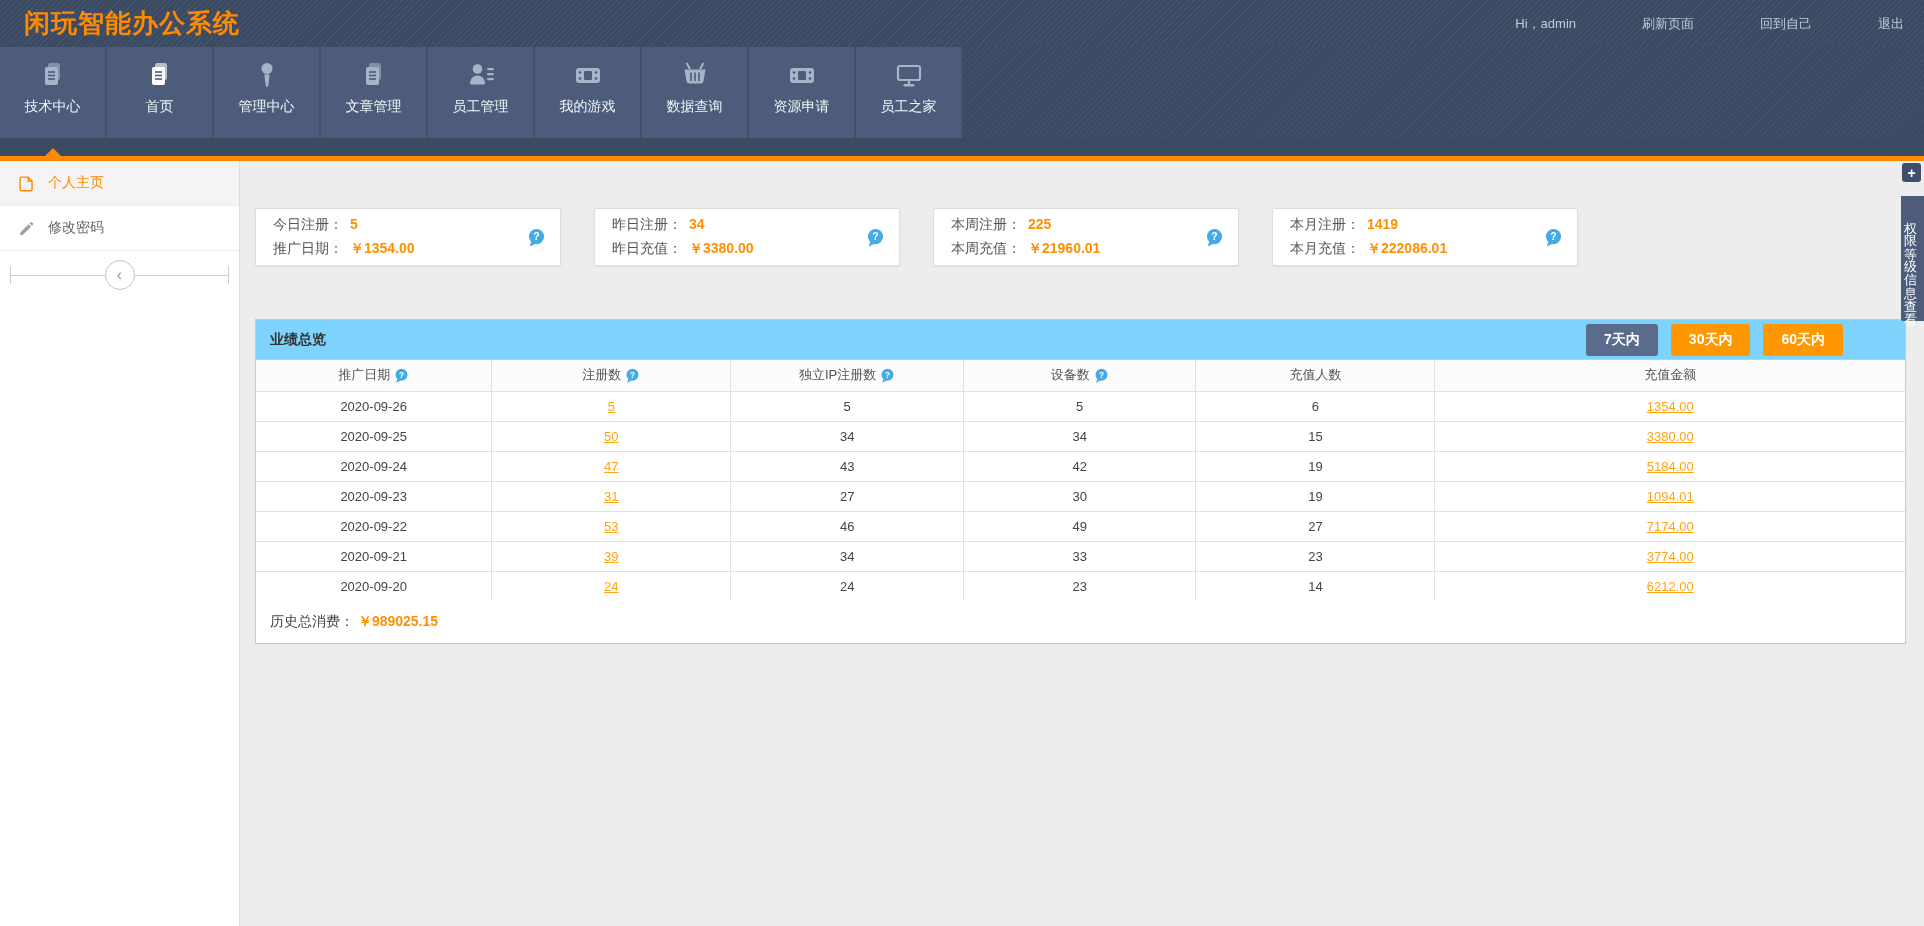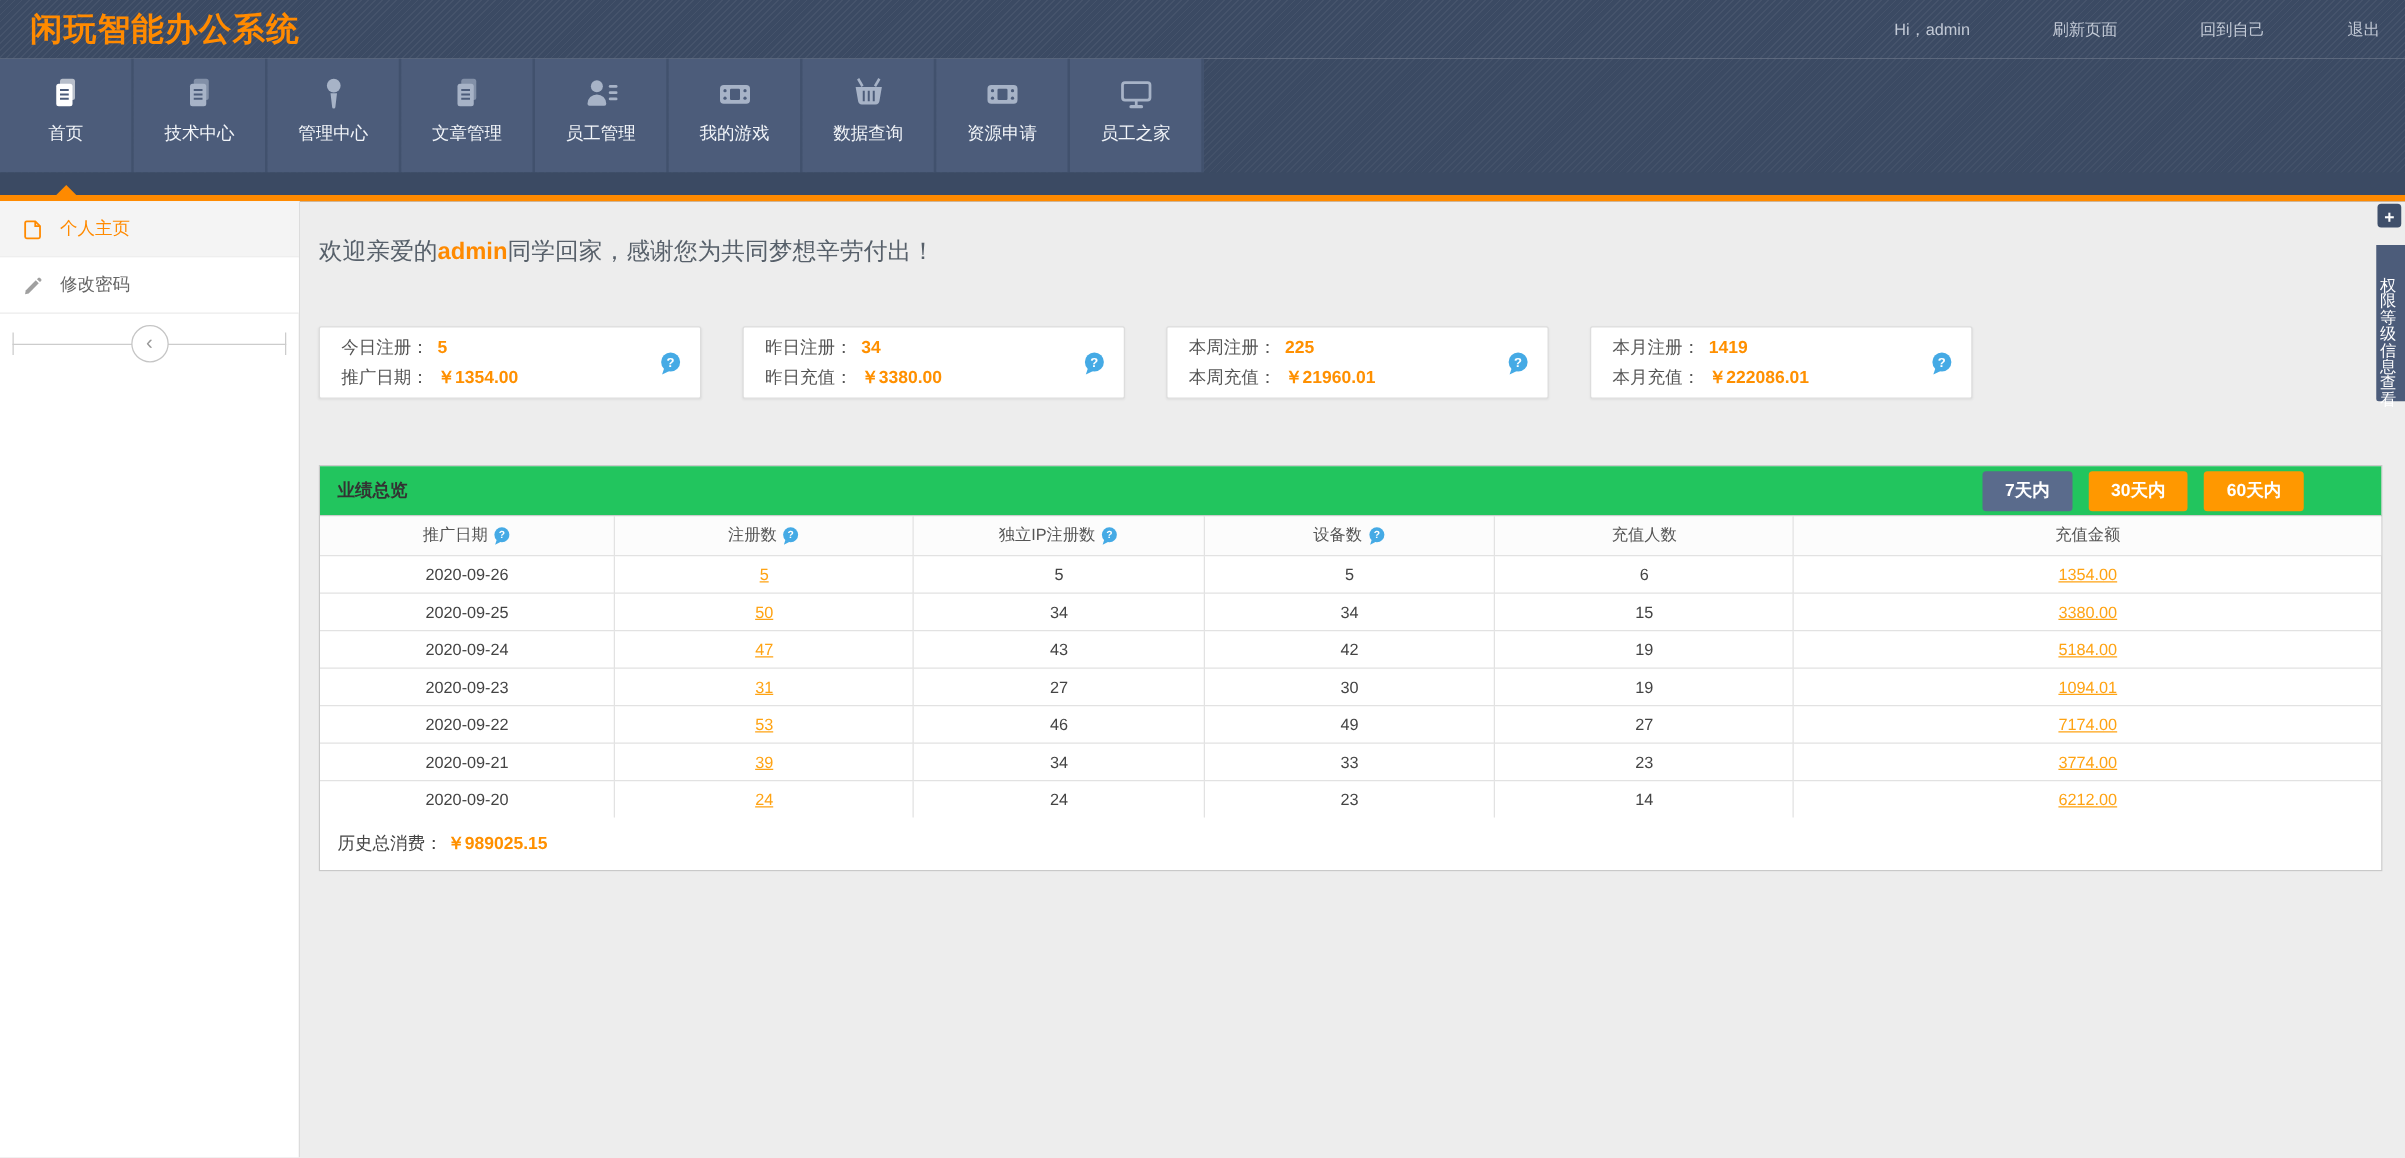--- a/index.html
+++ b/index.html
@@ -78,21 +78,21 @@
     display:flex; align-items:center; padding:0 14px 0 17px;
   }
   .card-rows { flex:1; display:flex; flex-direction:column; gap:6px; }
   .card-row { font-size:14px; color:#555; display:flex; gap:7px; }
   .card-row .val { color:#ff9000; font-weight:bold; }
   .card .help { line-height:0; cursor:pointer; }
 
   
   .panel { margin-top:53px; background:#fff; border:1px solid #c9c9c9; }
   .panel-header {
-    height:40px; background:#22c55e; border-bottom:1px solid #ccc;
+    height:40px; background:#7dd3fc; border-bottom:1px solid #ccc;
     display:flex; align-items:center; justify-content:space-between;
     padding:0 62px 0 14px;
   }
   .panel-title { font-size:14px; font-weight:bold; color:#333; }
   .panel-buttons { display:flex; gap:13px; }
   .btn {
     border:none; border-radius:3px; color:#fff; font-size:14px; font-weight:bold;
     padding:7px 18px; cursor:pointer; font-family:inherit;
   }
   .btn.slate { background:#5a6b8c; }
@@ -130,43 +130,43 @@
     <nav class="user-links" data-interactable="false">
         <a class="user-link" data-interactable="false">Hi，admin</a>
         <a class="user-link" data-interactable="true">刷新页面</a>
         <a class="user-link" data-interactable="true">回到自己</a>
         <a class="user-link" data-interactable="true">退出</a>
       </nav>
   </header>
 
   <nav class="mainnav" data-interactable="false">
     <div class="nav-items" id="nav-items" data-interactable="false">
-        <div class="nav-item active" data-interactable="true">
+        <div class="nav-item" data-interactable="true">
        <span class="icon" data-interactable="false"><svg width="30" height="30" viewBox="0 0 30 30">
               <rect x="10" y="3" width="12" height="17" rx="2" fill="currentColor" opacity="0.6"></rect>
               <rect x="7" y="7" width="13" height="18" rx="2" fill="currentColor"></rect>
               <g stroke="#4c5c7a" stroke-width="1.6">
                 <line x1="10" y1="12" x2="17" y2="12"></line>
                 <line x1="10" y1="15.5" x2="17" y2="15.5"></line>
                 <line x1="10" y1="19" x2="17" y2="19"></line>
               </g>
             </svg></span>
-       <span class="nav-label" data-interactable="false">首页</span>
-     </div>
-        <div class="nav-item" data-interactable="true">
+       <span class="nav-label" data-interactable="false">技术中心</span>
+     </div>
+        <div class="nav-item active" data-interactable="true">
        <span class="icon" data-interactable="false"><svg width="30" height="30" viewBox="0 0 30 30">
               <rect x="10" y="3" width="12" height="17" rx="2" fill="currentColor" opacity="0.6"></rect>
               <rect x="7" y="7" width="13" height="18" rx="2" fill="currentColor"></rect>
               <g stroke="#4c5c7a" stroke-width="1.6">
                 <line x1="10" y1="12" x2="17" y2="12"></line>
                 <line x1="10" y1="15.5" x2="17" y2="15.5"></line>
                 <line x1="10" y1="19" x2="17" y2="19"></line>
               </g>
             </svg></span>
-       <span class="nav-label" data-interactable="false">技术中心</span>
+       <span class="nav-label" data-interactable="false">首页</span>
      </div>
         <div class="nav-item" data-interactable="true">
        <span class="icon" data-interactable="false"><svg width="30" height="30" viewBox="0 0 30 30">
               <circle cx="15" cy="8.5" r="5.5" fill="currentColor"></circle>
               <path d="M12.4 14.5 h5.2 L16.3 25.5 a1.3 1.3 0 0 1 -2.6 0 Z" fill="currentColor"></path>
             </svg></span>
        <span class="nav-label" data-interactable="false">管理中心</span>
      </div>
         <div class="nav-item" data-interactable="true">
        <span class="icon" data-interactable="false"><svg width="30" height="30" viewBox="0 0 30 30">
@@ -270,23 +270,20 @@
       <div class="collapse-widget" data-interactable="false">
         <span class="collapse-line" data-interactable="false"></span>
         <span class="collapse-tick l" data-interactable="false"></span>
         <span class="collapse-tick r" data-interactable="false"></span>
         <button class="collapse-btn" data-interactable="true">‹</button>
       </div>
     </aside>
 
     <main class="content" data-interactable="false">
 
-      <h2 class="welcome" data-interactable="false">
-        <span data-interactable="false">欢迎亲爱的</span><span class="uname" data-interactable="false">admin</span><span data-interactable="false">同学回家，感谢您为共同梦想辛劳付出！</span>
-      </h2>
 
       <div class="cards" id="cards" data-interactable="false">
           <div class="card" data-interactable="false">
        <div class="card-rows" data-interactable="false">
          <div class="card-row">
                 <span class="lbl" data-interactable="false">今日注册：</span>
                 <span class="val" data-interactable="false">5</span>
               </div>
          <div class="card-row">
                 <span class="lbl" data-interactable="false">推广日期：</span>

